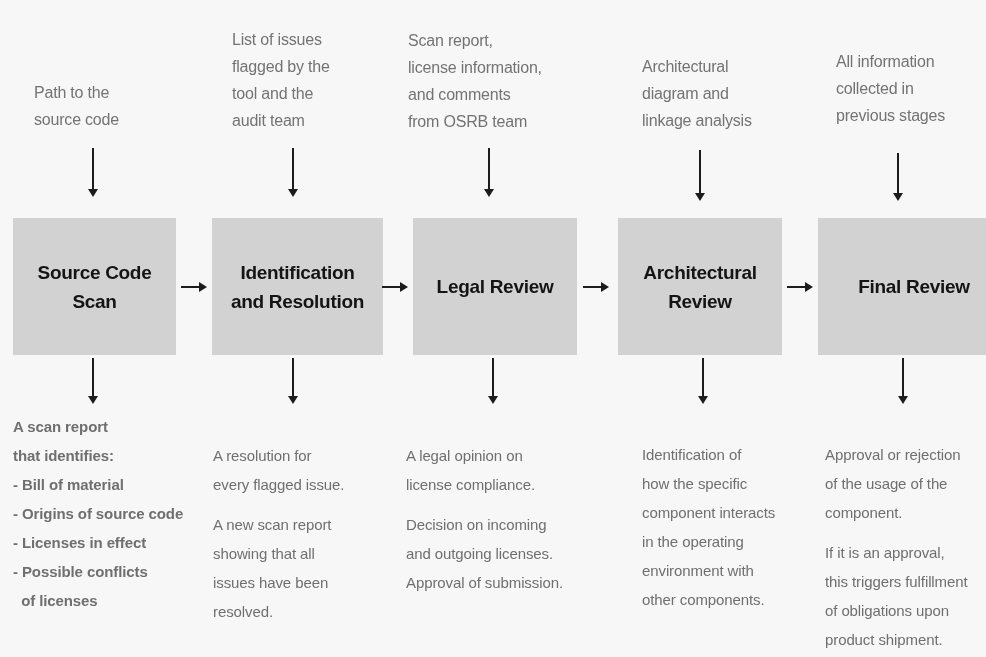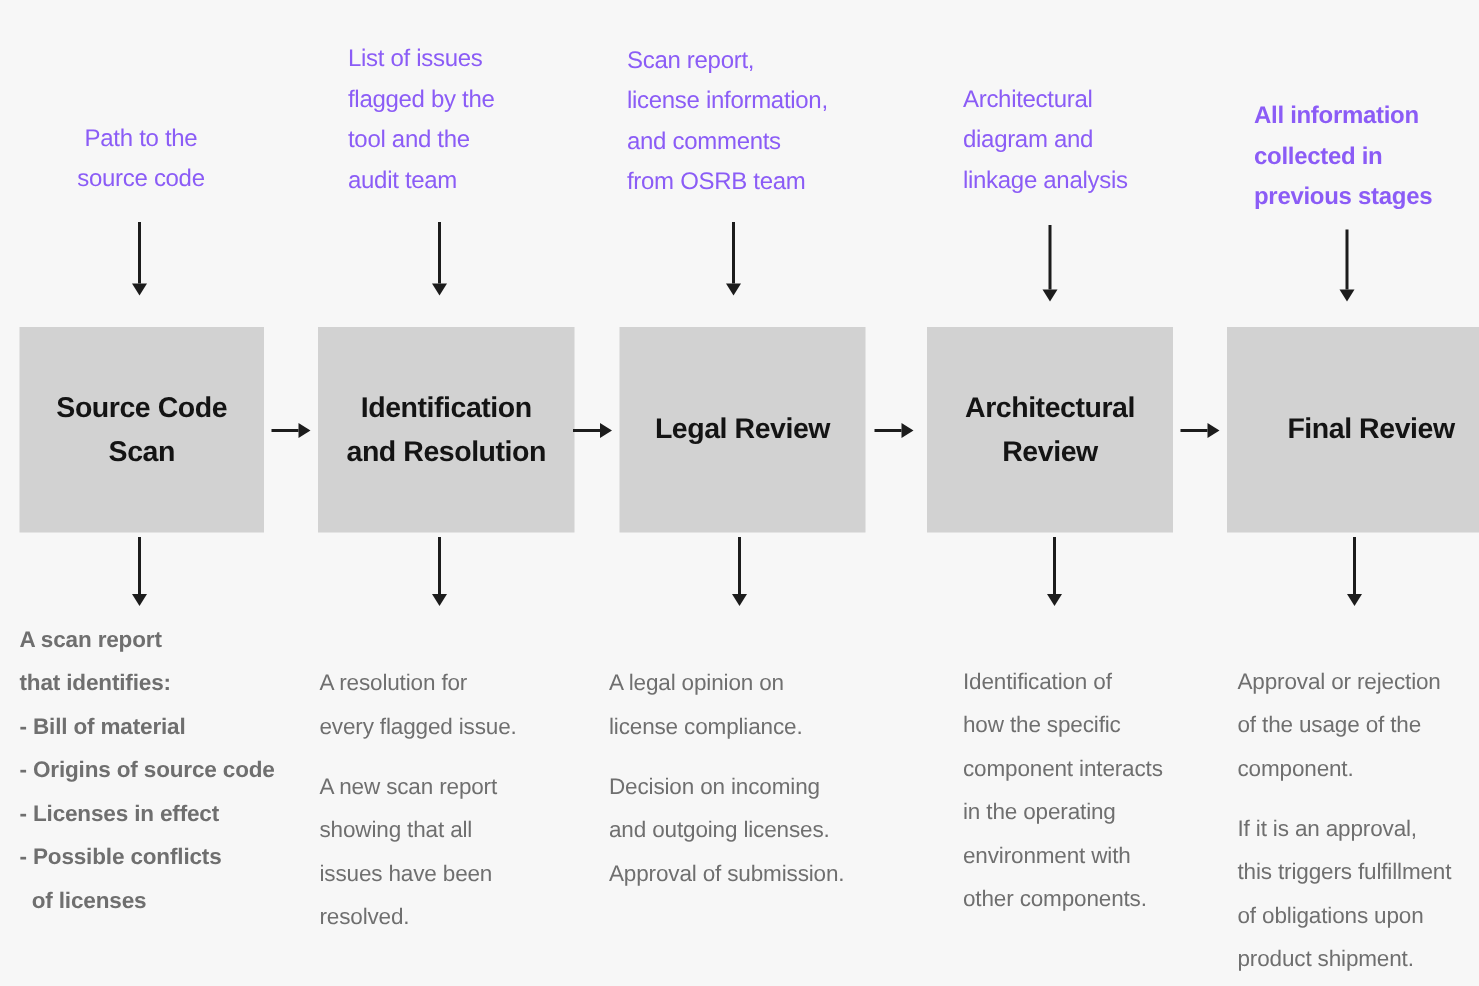--- a/index.html
+++ b/index.html
@@ -13,24 +13,24 @@
     position:relative;
     width:986px;height:657px;
     background:#f7f7f7;
   }
   
   .top-label{
     position:absolute;
     font-size:16px;
     line-height:27px;
     letter-spacing:-0.2px;
-    color:#8b5cf6;
+    color:#737373;
     white-space:pre-wrap;
   }
-  .top-label.centered{text-align:center;}
+  .top-label.centered{}
   
   .stage-box{
     position:absolute;
     top:218px;height:137px;
     background:#d2d2d2;
     display:flex;align-items:center;justify-content:center;
     text-align:center;
     font-size:19px;font-weight:700;
     line-height:29px;
     letter-spacing:-0.3px;
@@ -121,21 +121,21 @@
     <p>A resolution for
 every flagged issue.</p>
     <p>A new scan report
 showing that all
 issues have been
 resolved.</p>
   </div>
 
   <div class="h-arrow" style="left:382px;"></div>
 
-  <div class="top-label" style="left:418px;top:27px;">Scan report,
+  <div class="top-label" style="left:408px;top:27px;">Scan report,
 license information,
 and comments
 from OSRB team</div>
   <div class="v-arrow" style="left:488px;top:148px;height:41px;"></div>
   <div class="stage-box" style="left:413px;width:164px;text-align:right;">Legal Review</div>
   <div class="v-arrow" style="left:492px;top:358px;height:38px;"></div>
   <div class="bottom-text" style="left:406px;top:441px;width:190px;">
     <p>A legal opinion on
 license compliance.</p>
     <p>Decision on incoming
@@ -157,21 +157,21 @@
 how the specific
 component interacts
 in the operating
 environment with
 other components.</p>
 
   </div>
 
   <div class="h-arrow" style="left:787px;"></div>
 
-  <div class="top-label" style="left:836px;top:64px;font-weight:bold;">All information
+  <div class="top-label" style="left:836px;top:48px;">All information
 collected in
 previous stages</div>
   <div class="v-arrow" style="left:897px;top:153px;height:40px;"></div>
   <div class="stage-box" style="left:818px;width:192px;">Final Review</div>
   <div class="v-arrow" style="left:902px;top:358px;height:38px;"></div>
   <div class="bottom-text" style="left:825px;top:440px;width:165px;">
     <p>Approval or rejection
 of the usage of the
 component.</p>
     <p>If it is an approval,

